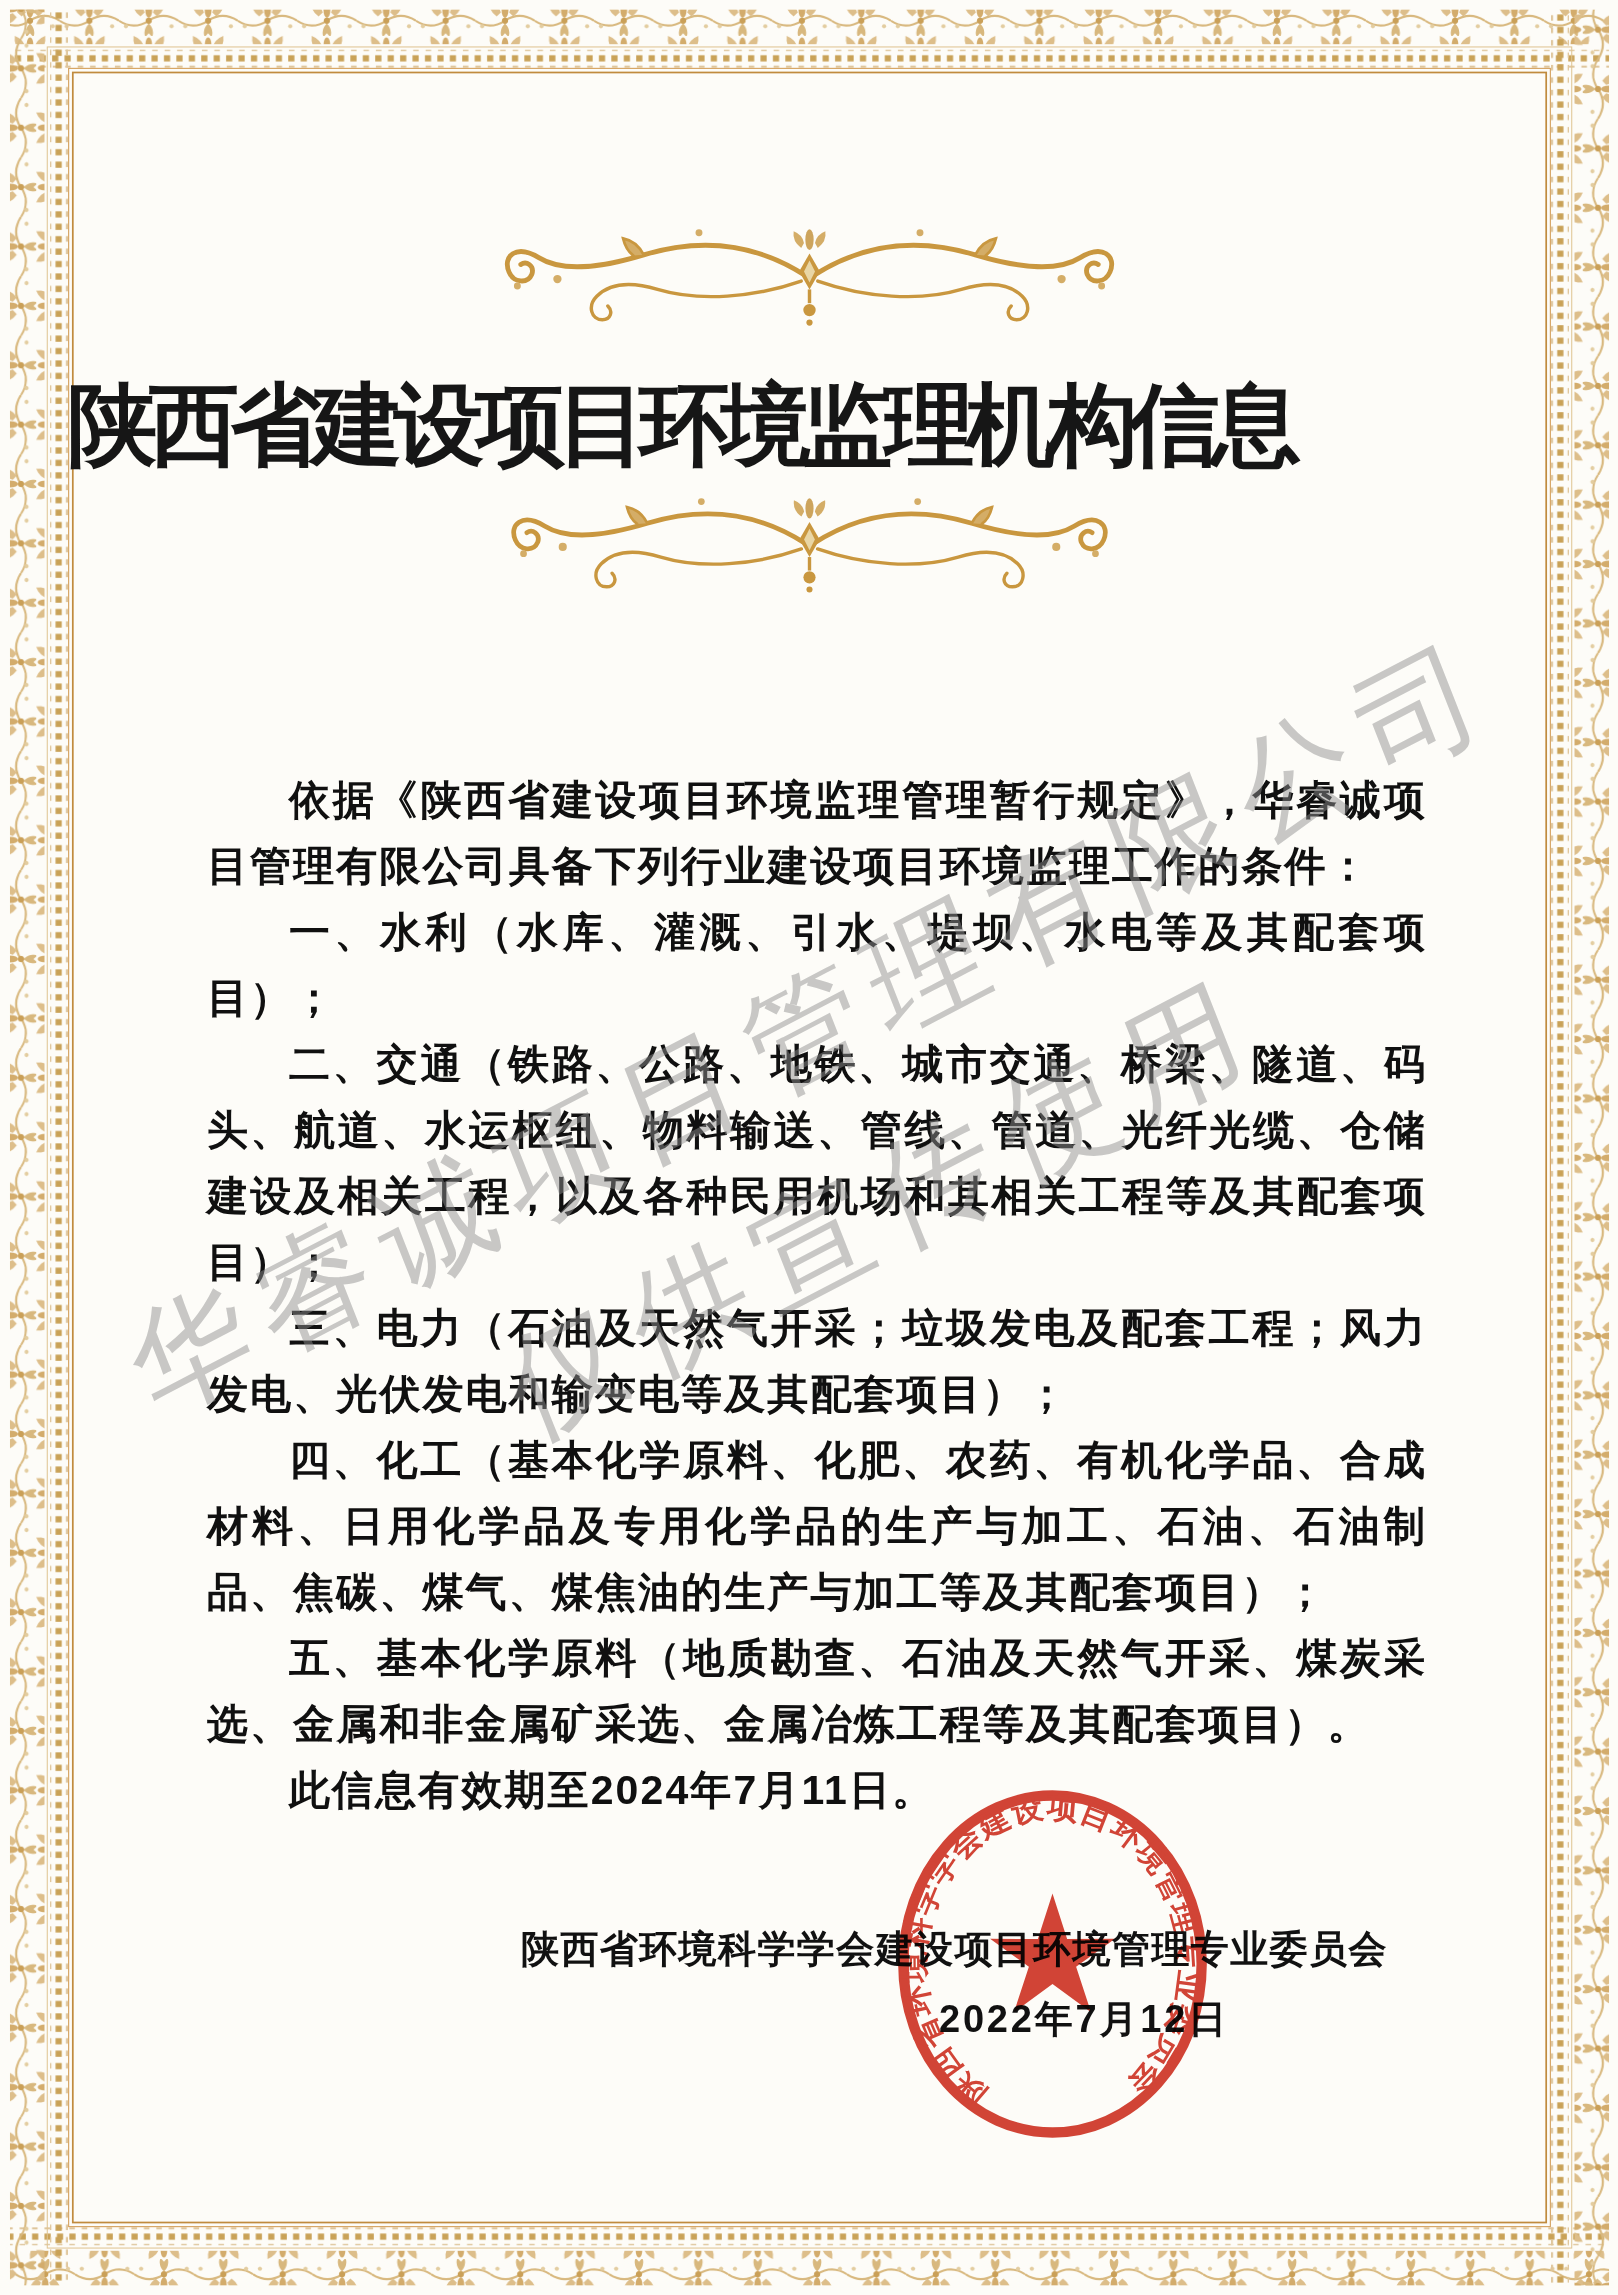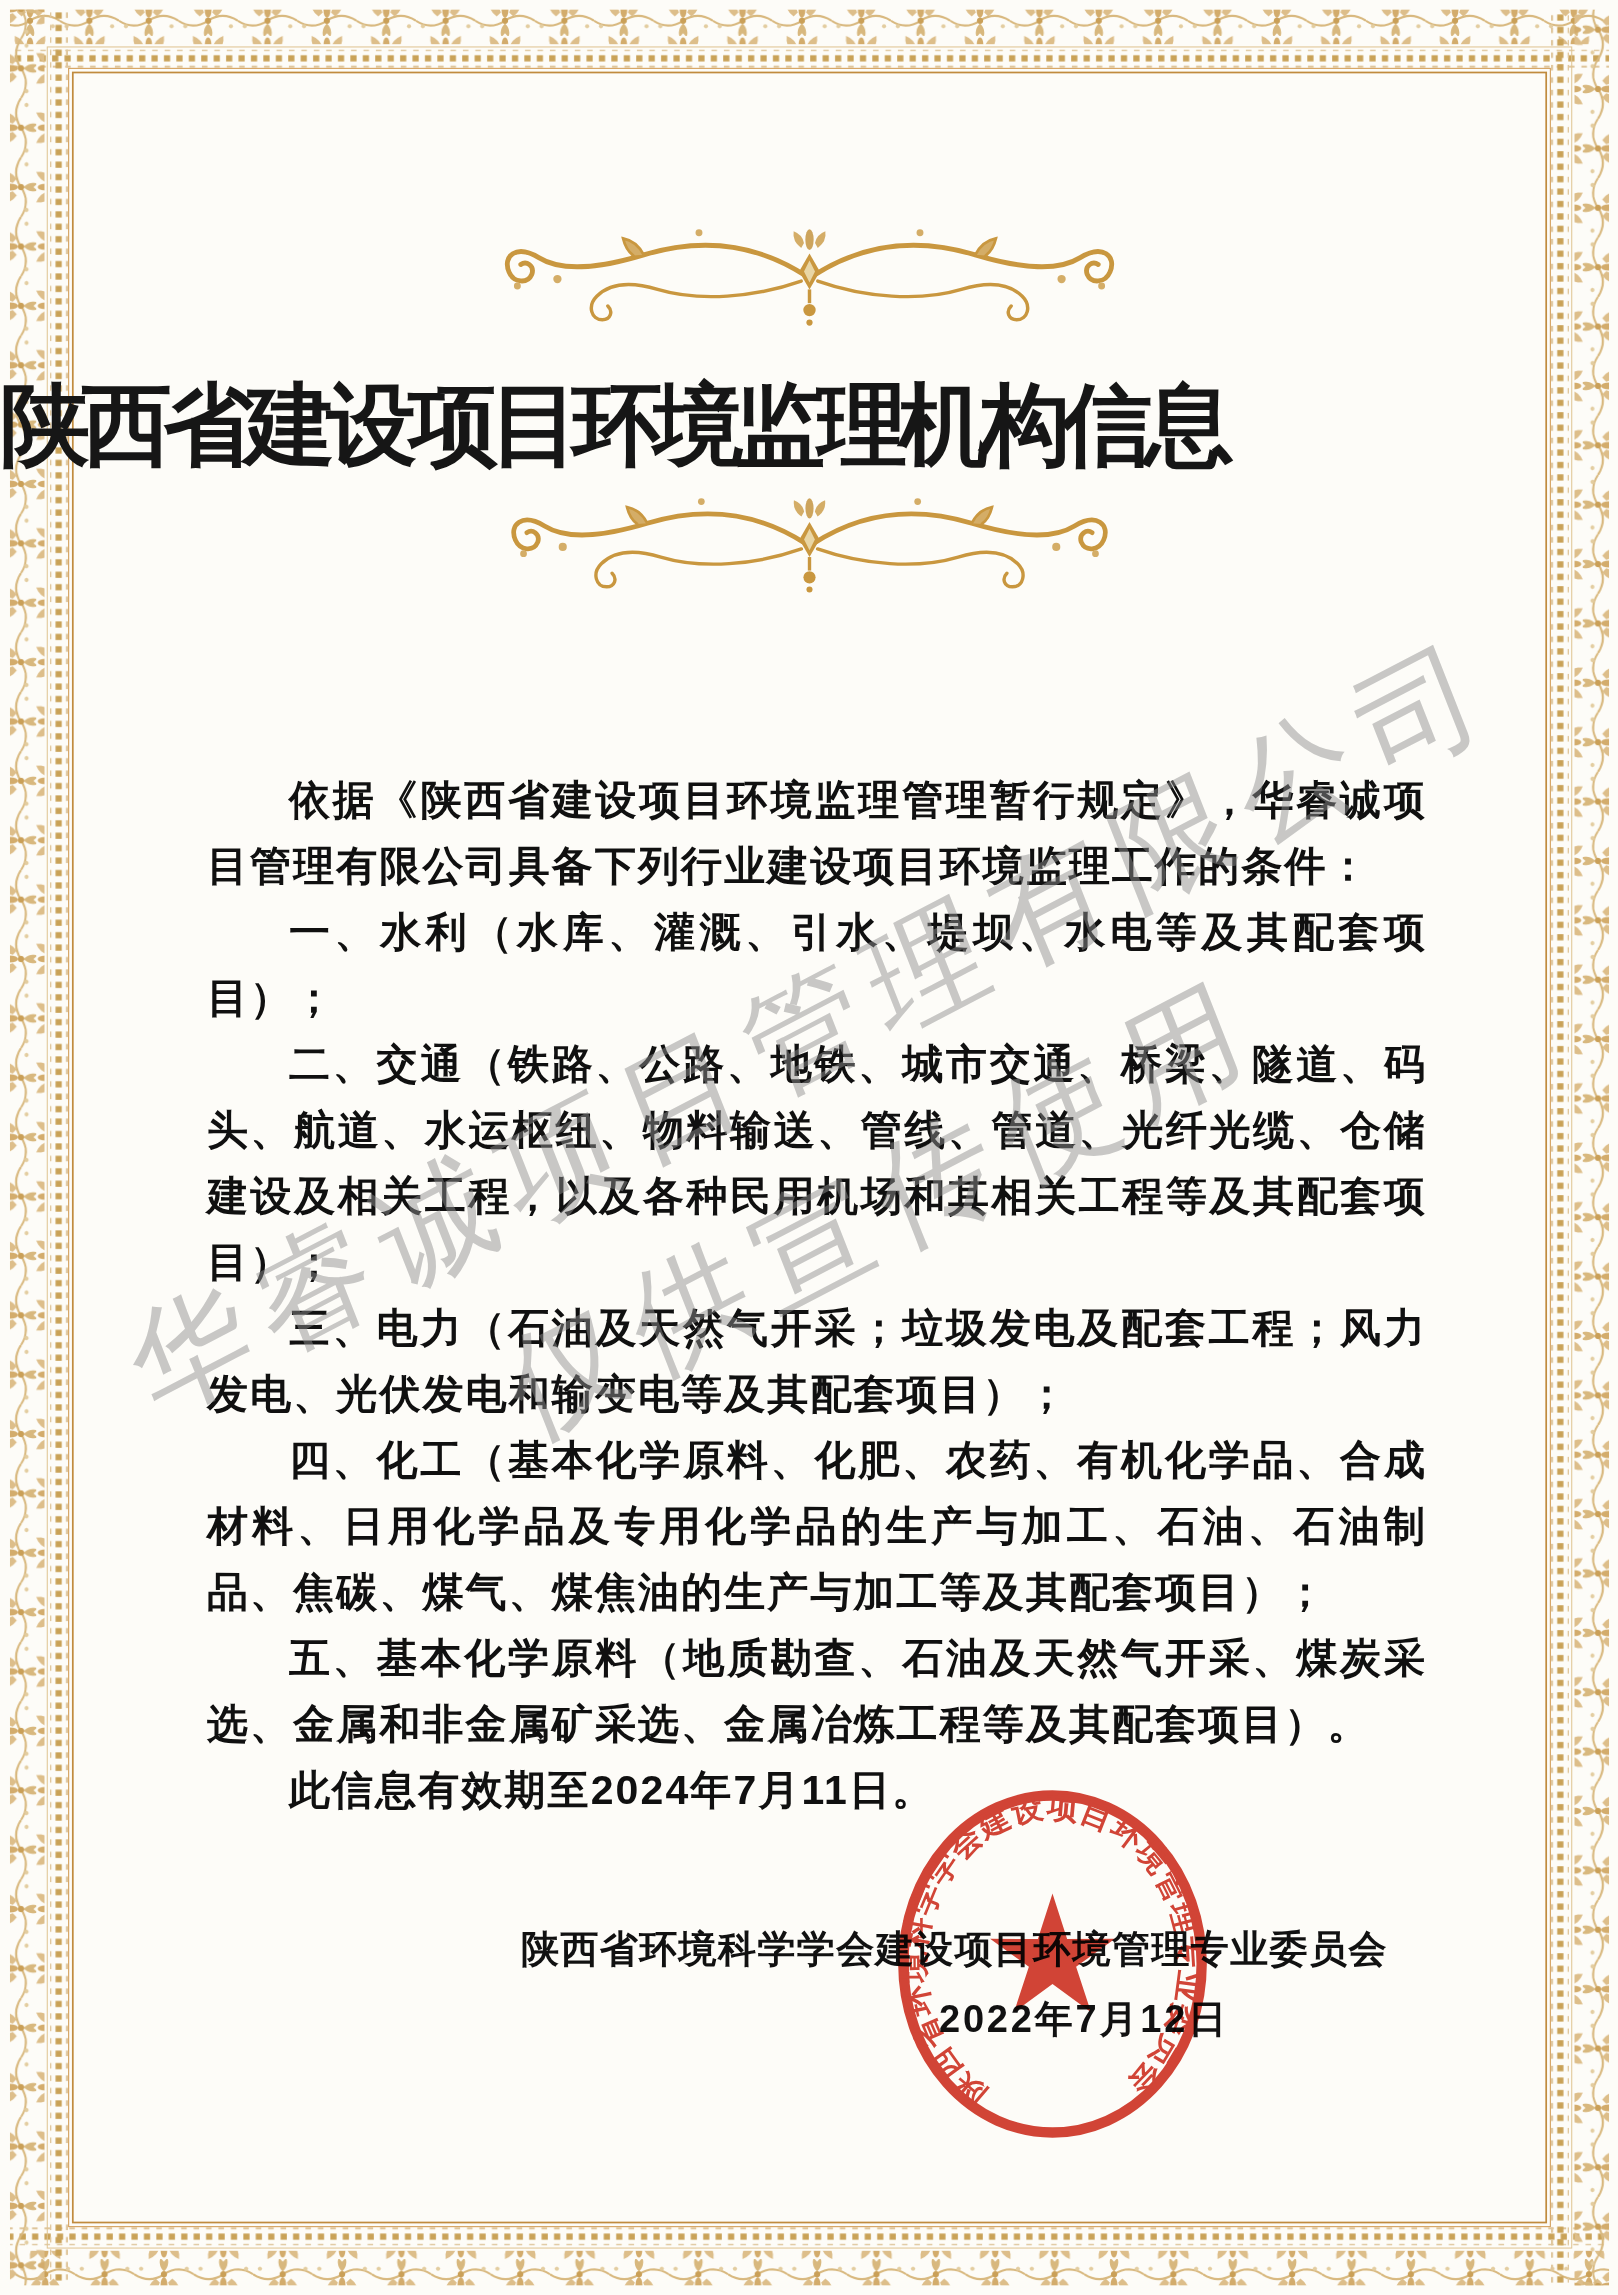--- a/index.html
+++ b/index.html
@@ -12,20 +12,21 @@
   .page{
     position:absolute;left:0;top:0;width:1619px;height:2295px;
     background:#fdfcf8;overflow:hidden;
   }
   .frame-svg{position:absolute;left:0;top:0;}
   .ornament{position:absolute;}
   .ornament.top{left:478px;top:213px;}
   .ornament.bottom{left:485px;top:482px;}
   .title{
     position:absolute;left:0;top:365px;width:1360px;
+    text-align:center;
     font-family:"Liberation Serif", serif;
     font-weight:900;
     font-size:90px;
     letter-spacing:-8.3px;
     color:#161616;
     margin:0;
     white-space:nowrap;
   }
   .body-text{
     position:absolute;left:207px;top:767px;width:1220px;

